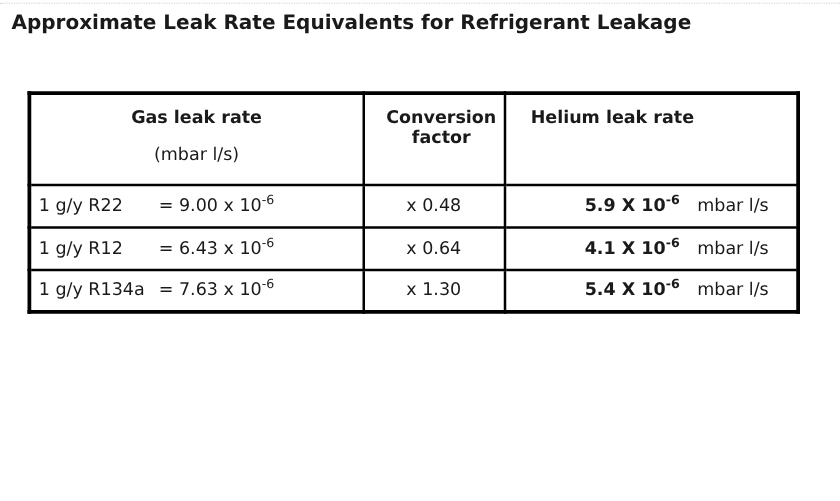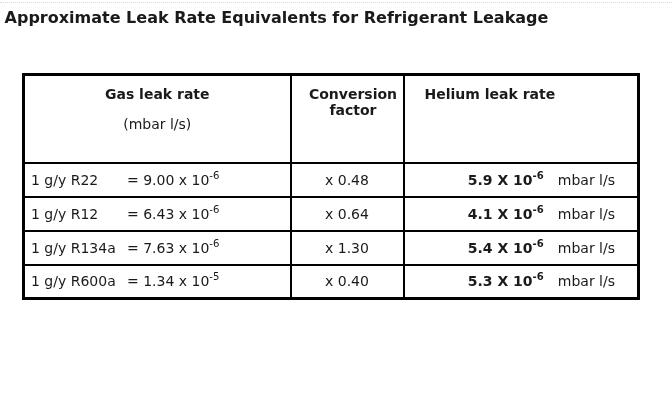--- a/index.html
+++ b/index.html
@@ -14,42 +14,42 @@
   }
   .top-divider {
     position: absolute;
     top: 2px; left: 0; width: 672px; height: 0;
     border-top: 1px dotted #d9d9d9;
   }
   .page-title {
     position: absolute;
     top: 8px; left: 0; width: 553px;
     margin: 0;
-    text-align: center;
+    text-align: right;
     font-size: 16px;
     font-weight: bold;
     color: #1a1a1a;
   }
   table.leak-table {
     position: absolute;
     left: 22px; top: 73px;
     width: 615px;
     border-collapse: collapse;
     table-layout: fixed;
     border: 3px solid #000000;
   }
   .leak-table th, .leak-table td {
     border: 2px solid #000000;
     font-size: 14px;
     font-weight: normal;
     padding: 0;
     overflow: hidden;
   }
   .leak-table thead th {
-    height: 88px;
+    height: 73px;
     vertical-align: top;
     padding-top: 10px;
   }
   th.gas-header { text-align: center; font-weight: bold; }
   .header-sub {
     display: block;
     margin-top: 14px;
     font-weight: normal;
   }
   th.factor-header {
@@ -124,23 +124,14 @@
     </tr>
     <tr>
       <td class="gas-cell">
         <span class="gas-name">1 g/y R134a</span><span>= 7.63 x 10</span><sup>-6</sup>
       </td>
       <td class="factor-cell">x 1.30</td>
       <td class="helium-cell">
         <span class="helium-value">5.4 X 10</span><sup class="helium-value">-6</sup><span class="unit">mbar l/s</span>
       </td>
     </tr>
-    <tr>
-      <td class="gas-cell">
-        <span class="gas-name">1 g/y R600a</span><span>= 1.34 x 10</span><sup>-5</sup>
-      </td>
-      <td class="factor-cell">x 0.40</td>
-      <td class="helium-cell">
-        <span class="helium-value">5.3 X 10</span><sup class="helium-value">-6</sup><span class="unit">mbar l/s</span>
-      </td>
-    </tr>
   </tbody>
 </table>
 
 </body></html>

